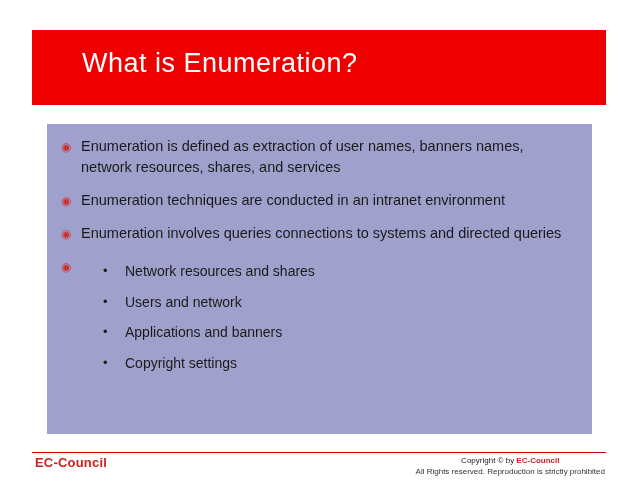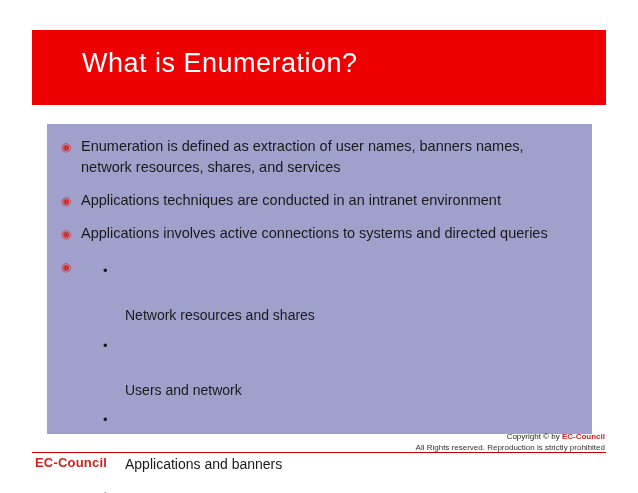--- a/index.html
+++ b/index.html
@@ -89,21 +89,20 @@
     padding-left: 22px;
     color: #1a1a1a;
     font-size: 13px;
     line-height: 1.4;
   }
   .subbullet-text {
     flex: 1 1 auto;
     font-size: 14px;
     color: #1a1a1a;
     line-height: 1.4;
-    margin-top: 44px;
   }
   .footer-rule {
     position: absolute;
     left: 32px;
     top: 452px;
     width: 574px;
     height: 1px;
     background: #cc0000;
   }
   .footer-logo {
@@ -111,22 +110,22 @@
     left: 35px;
     top: 455px;
     font-size: 13px;
     color: #cc2222;
     font-weight: bold;
     letter-spacing: 0.2px;
   }
   .copyright {
     position: absolute;
     right: 33px;
-    top: 432px;
-    text-align: right;
+    top: 456px;
+    text-align: center;
     font-size: 8px;
     color: #222222;
     line-height: 1.35;
   }
   .copyright .brand {
     color: #cc2222;
     font-weight: bold;
   }
   .copyright .line2 {
     color: #333333;
@@ -144,26 +143,26 @@
   <div class="content-panel">
     <div class="bullets">
 
       <div class="bullet">
         <span class="bullet-marker">◉</span>
         <span class="bullet-text">Enumeration is defined as extraction of user names, banners names, network resources, shares, and services</span>
       </div>
 
       <div class="bullet">
         <span class="bullet-marker">◉</span>
-        <span class="bullet-text">Applications techniques are conducted in an intranet environment</span>
+        <span class="bullet-text">Enumeration techniques are conducted in an intranet environment</span>
       </div>
 
       <div class="bullet">
         <span class="bullet-marker">◉</span>
-        <span class="bullet-text">Applications involves active connections to systems and directed queries</span>
+        <span class="bullet-text">Enumeration involves queries connections to systems and directed queries</span>
       </div>
 
       <div class="bullet">
         <span class="bullet-marker">◉</span>
         <div style="flex:1 1 auto;">
           <ul class="subbullets">
             <li class="subbullet">
               <span class="subbullet-marker">•</span>
               <span class="subbullet-text">Network resources and shares</span>
             </li>

